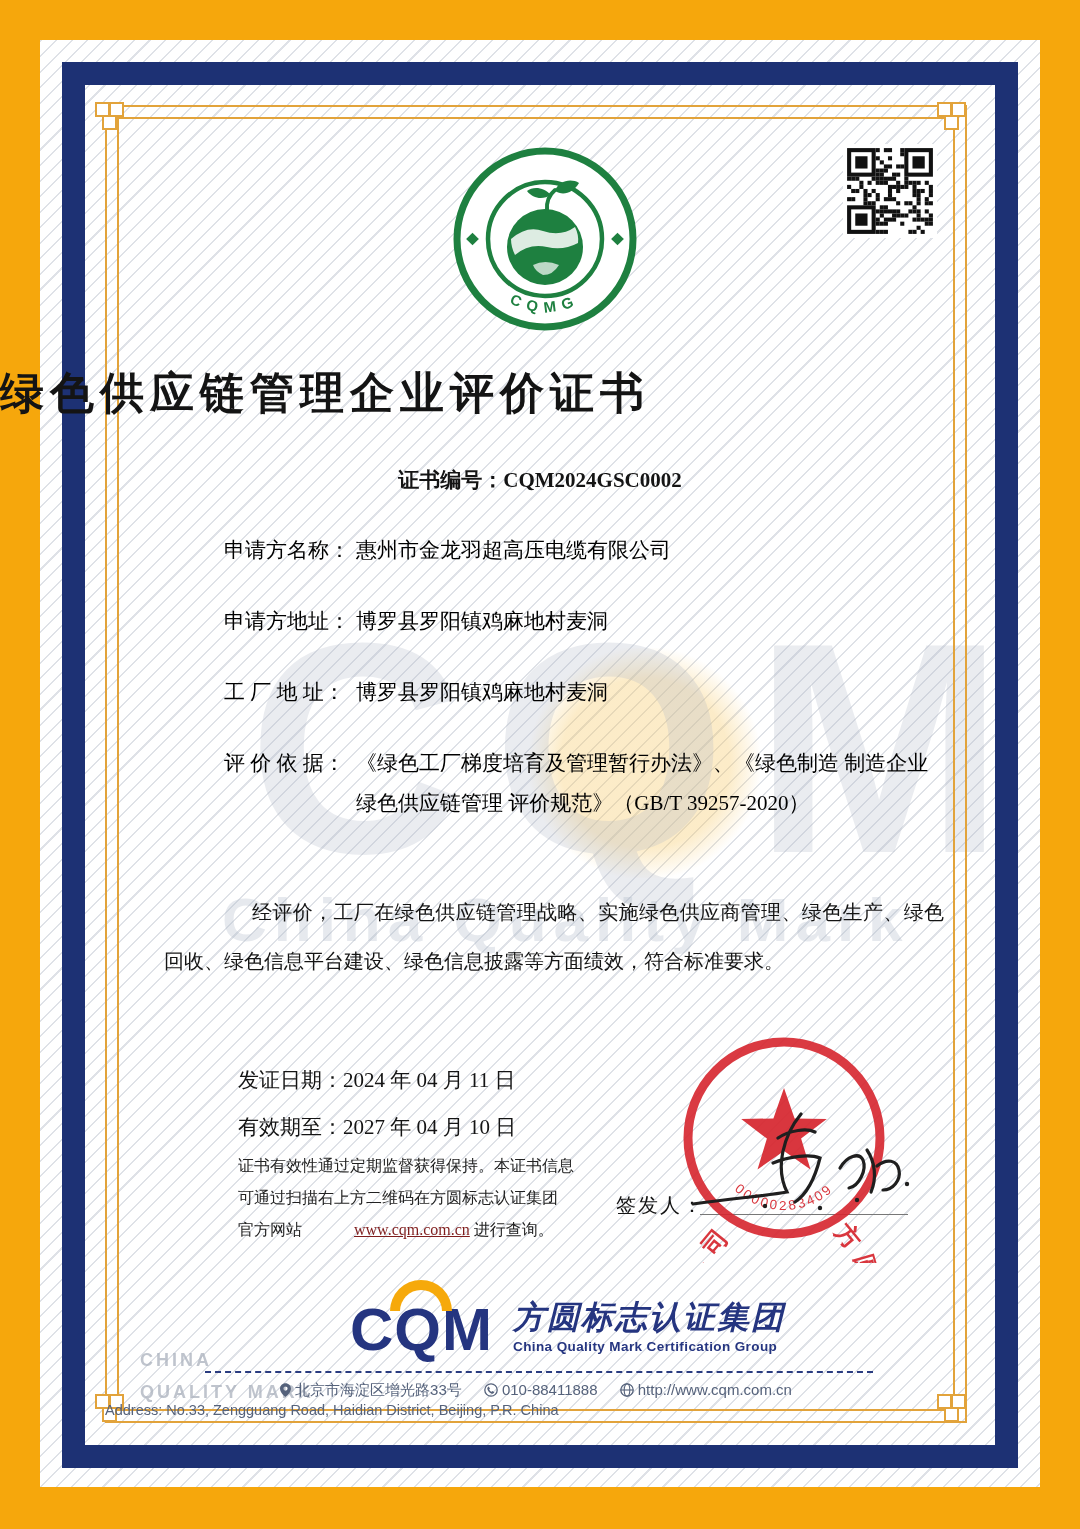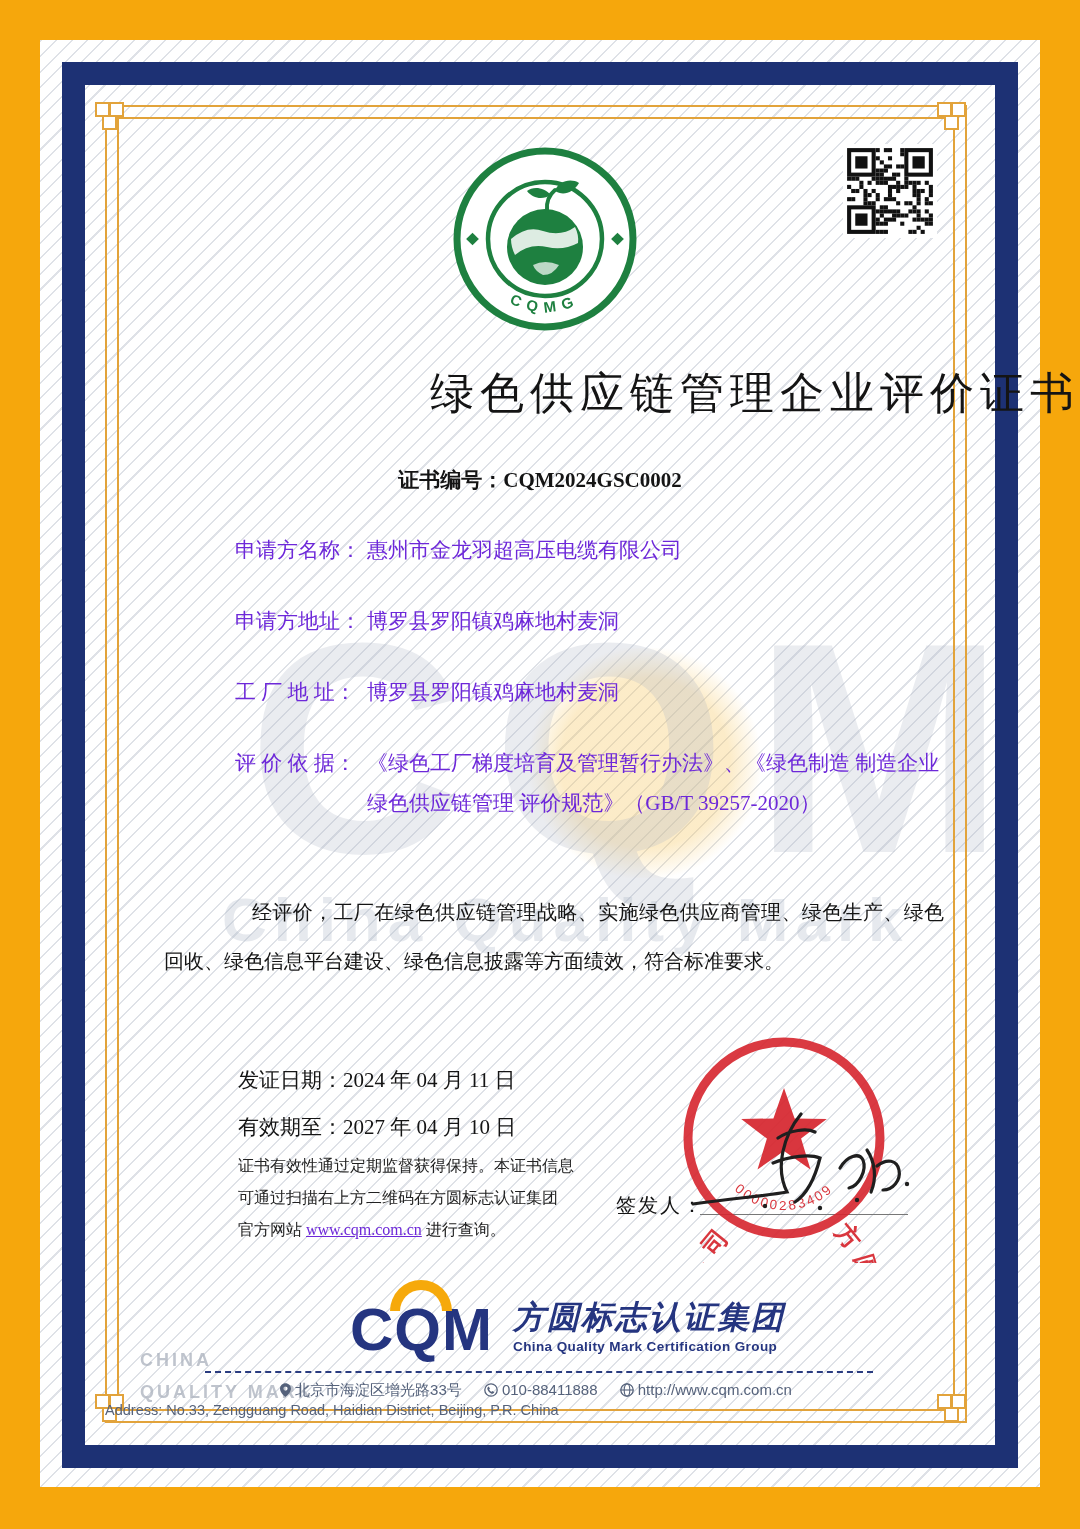--- a/index.html
+++ b/index.html
@@ -69,47 +69,47 @@
     color:rgba(170,176,188,0.75); line-height:1.8; white-space:nowrap;
   }
 
   
   .emblem { position:absolute; left:452px; top:146px; width:186px; height:186px; }
   .qr { position:absolute; left:843px; top:144px; width:94px; height:94px; background:#fff; }
 
   
   .title {
     position:absolute; left:0; top:364px; width:100%;
-    text-align:right; font-size:44px; font-weight:400;
-    letter-spacing:6px; color:#141414; white-space:nowrap;padding-left:20px;
+    text-align:left; font-size:44px; font-weight:700;
+    letter-spacing:6px; color:#141414; white-space:nowrap;
   }
   .certno {
     position:absolute; left:0; top:466px; width:100%;
     text-align:center; font-size:21px; font-weight:700; color:#141414;
   }
-  .fields { position:absolute; left:235px; top:536px; width:720px; font-size:21px; color:#6d28d9; }
+  .fields { position:absolute; left:224px; top:536px; width:720px; font-size:21px; color:#000000; }
   .field-row { margin-bottom:43px; white-space:nowrap; }
   .field-label { display:inline-block; min-width:132px; }
   .field-value { display:inline; }
   .basis-line2 { margin-left:132px; margin-top:12px; white-space:nowrap; }
 
   .statement {
     position:absolute; left:164px; top:888px; width:780px;
     font-size:20px; color:#141414; line-height:49px;
     text-align:justify; text-indent:88px;
   }
 
   .dates { position:absolute; left:238px; top:1066px; font-size:21px; color:#141414; }
   .dates div { margin-bottom:19px; white-space:nowrap; }
 
   .fineprint {
     position:absolute; left:238px; top:1150px; width:430px;
     font-size:16px; color:#222; line-height:32px;
   }
-  .fineprint .link { color:#6d28d9; text-decoration:underline; cursor:pointer; }
+  .fineprint .link { color:#7f1d1d; text-decoration:underline; cursor:pointer;margin-left:48px; }
 
   .signer-label { position:absolute; left:616px; top:1192px; font-size:20px; color:#141414; letter-spacing:2px; }
   .signer-line  { position:absolute; left:700px; top:1214px; width:208px; border-top:1px solid #777; }
 
   .seal-svg { position:absolute; left:615px; top:1018px; width:330px; height:245px; }
 
   
   .footer-logo { position:absolute; left:350px; top:1292px; display:flex; align-items:flex-start; }
   .cqm-word {
     position:relative;

